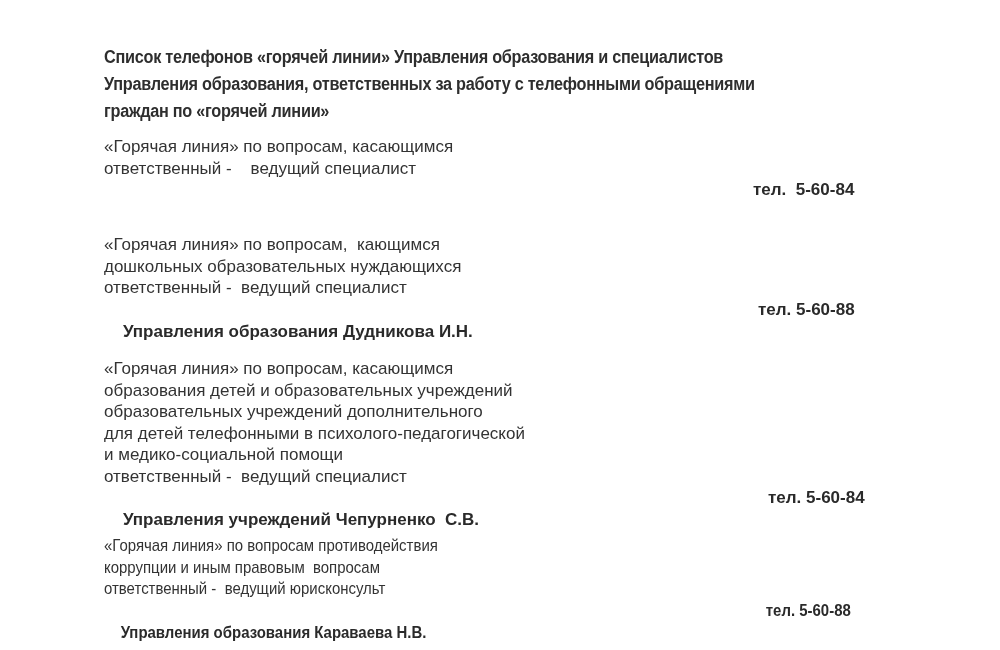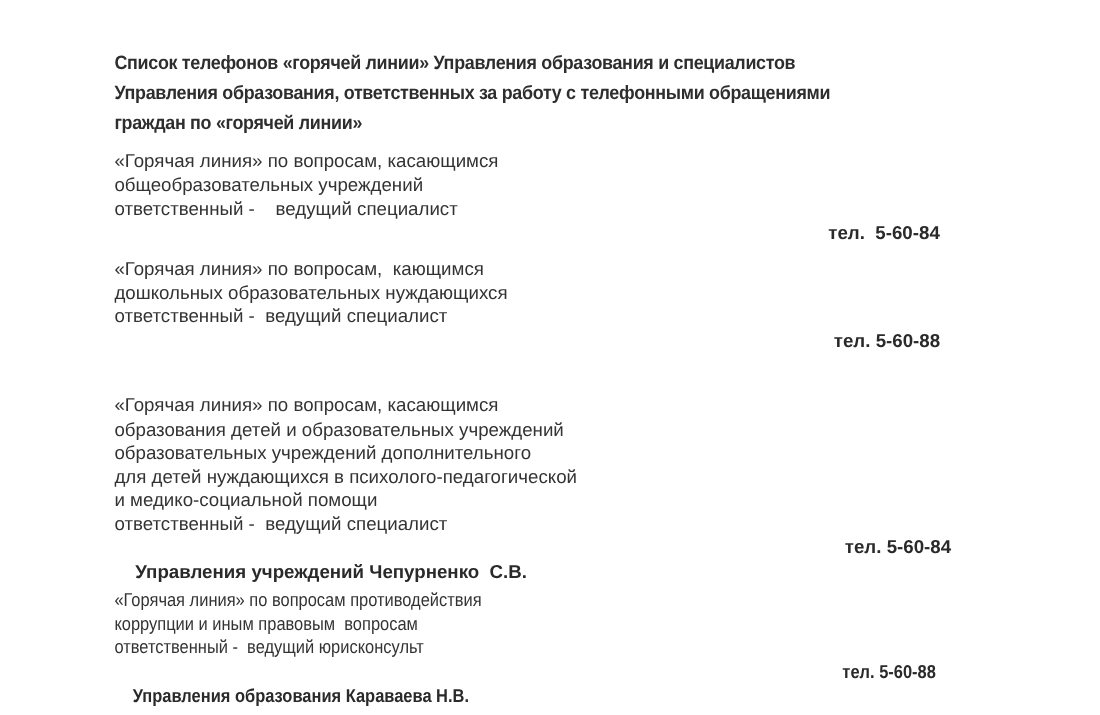--- a/index.html
+++ b/index.html
@@ -65,41 +65,41 @@
 <body>
 
 <div class="title">
   <div>Список телефонов «горячей линии» Управления образования и специалистов</div>
   <div>Управления образования, ответственных за работу с телефонными обращениями</div>
   <div>граждан по «горячей линии»</div>
 </div>
 
 <div class="section" style="top:136px;">
   <div class="desc-line">«Горячая линия» по вопросам, касающимся</div>
-  <div class="desc-line">общеобразовательных учреждений</div>
   <div class="desc-line">ответственный -    ведущий специалист</div>
   <div class="name-line">
     <span class="phone" style="left:649px;">тел.  5-60-84</span>
   </div>
 </div>
 
 <div class="section" style="top:234px;">
   <div class="desc-line">«Горячая линия» по вопросам,  кающимся</div>
   <div class="desc-line">дошкольных образовательных нуждающихся</div>
   <div class="desc-line">ответственный -  ведущий специалист</div>
   <div class="name-line">
+    <span>Управления образования Дудникова И.Н.</span>
     <span class="phone" style="left:654px;">тел. 5-60-88</span>
   </div>
 </div>
 
 <div class="section" style="top:358px;">
   <div class="desc-line">«Горячая линия» по вопросам, касающимся</div>
   <div class="desc-line">образования детей и образовательных учреждений</div>
   <div class="desc-line">образовательных учреждений дополнительного</div>
-  <div class="desc-line">для детей нуждающихся в психолого-педагогической</div>
+  <div class="desc-line">для детей телефонными в психолого-педагогической</div>
   <div class="desc-line">и медико-социальной помощи</div>
   <div class="desc-line">ответственный -  ведущий специалист</div>
   <div class="name-line">
     <span>Управления учреждений Чепурненко  С.В.</span>
     <span class="phone" style="left:664px;">тел. 5-60-84</span>
   </div>
 </div>
 
 <div class="section narrow" style="top:535px;">
   <div class="desc-line">«Горячая линия» по вопросам противодействия</div>

